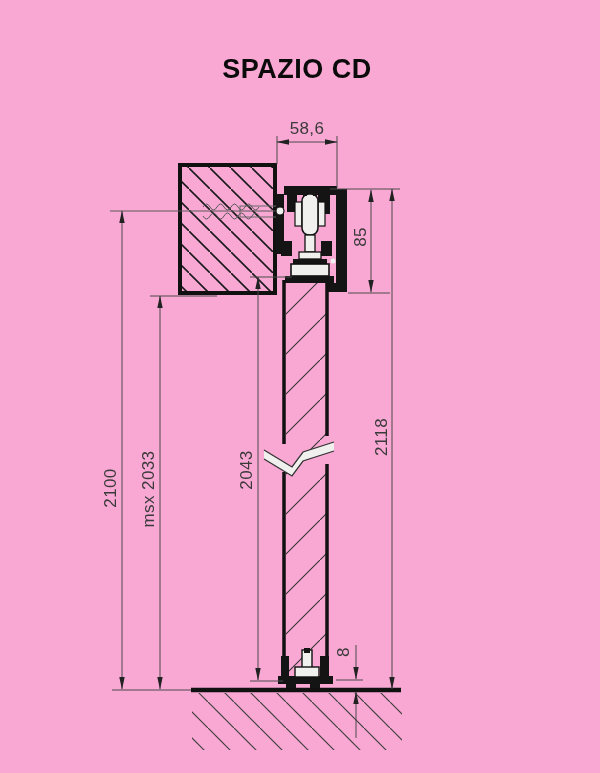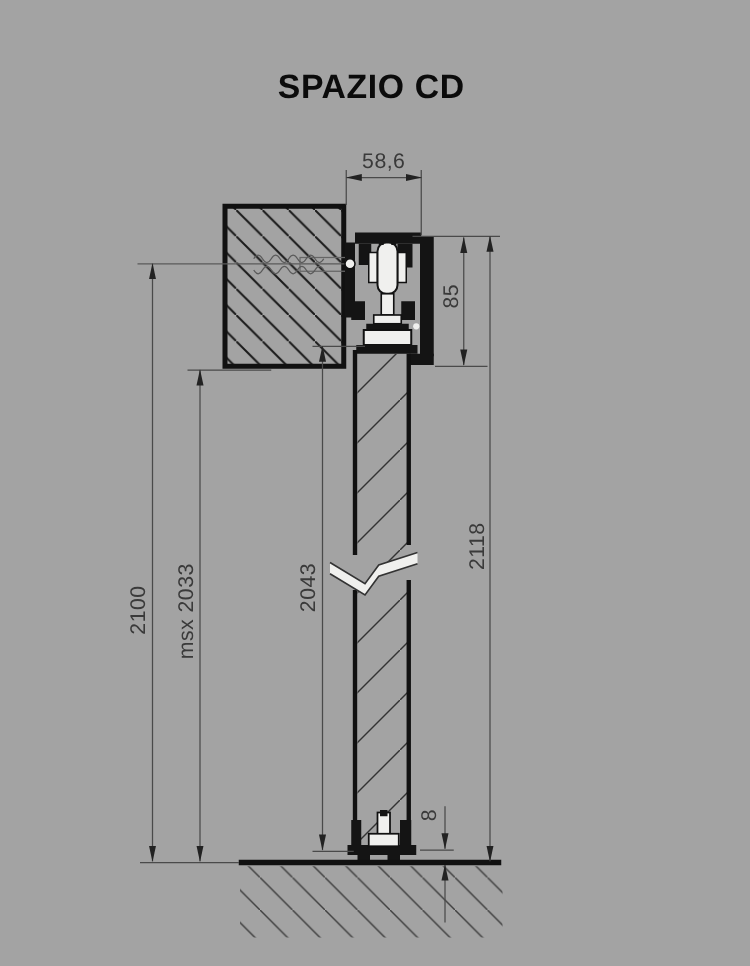--- a/index.html
+++ b/index.html
@@ -1,19 +1,19 @@
 <!DOCTYPE html>
 <html><head>
 <meta charset="utf-8">
 <style>
   html,body{margin:0;padding:0;background:#f0f0ee;}
   .page{
     position:relative;
     width:600px;height:773px;
-    background:#a3a3a3;
+    background:#f9a8d4;
     overflow:hidden;
     font-family:"Liberation Sans", sans-serif;
   }
   svg{display:block;}
   .title{
     font-family:"Liberation Sans", sans-serif;
     font-size:27px;
     font-weight:bold;
     letter-spacing:0.5px;
     fill:#0b0b0b;

